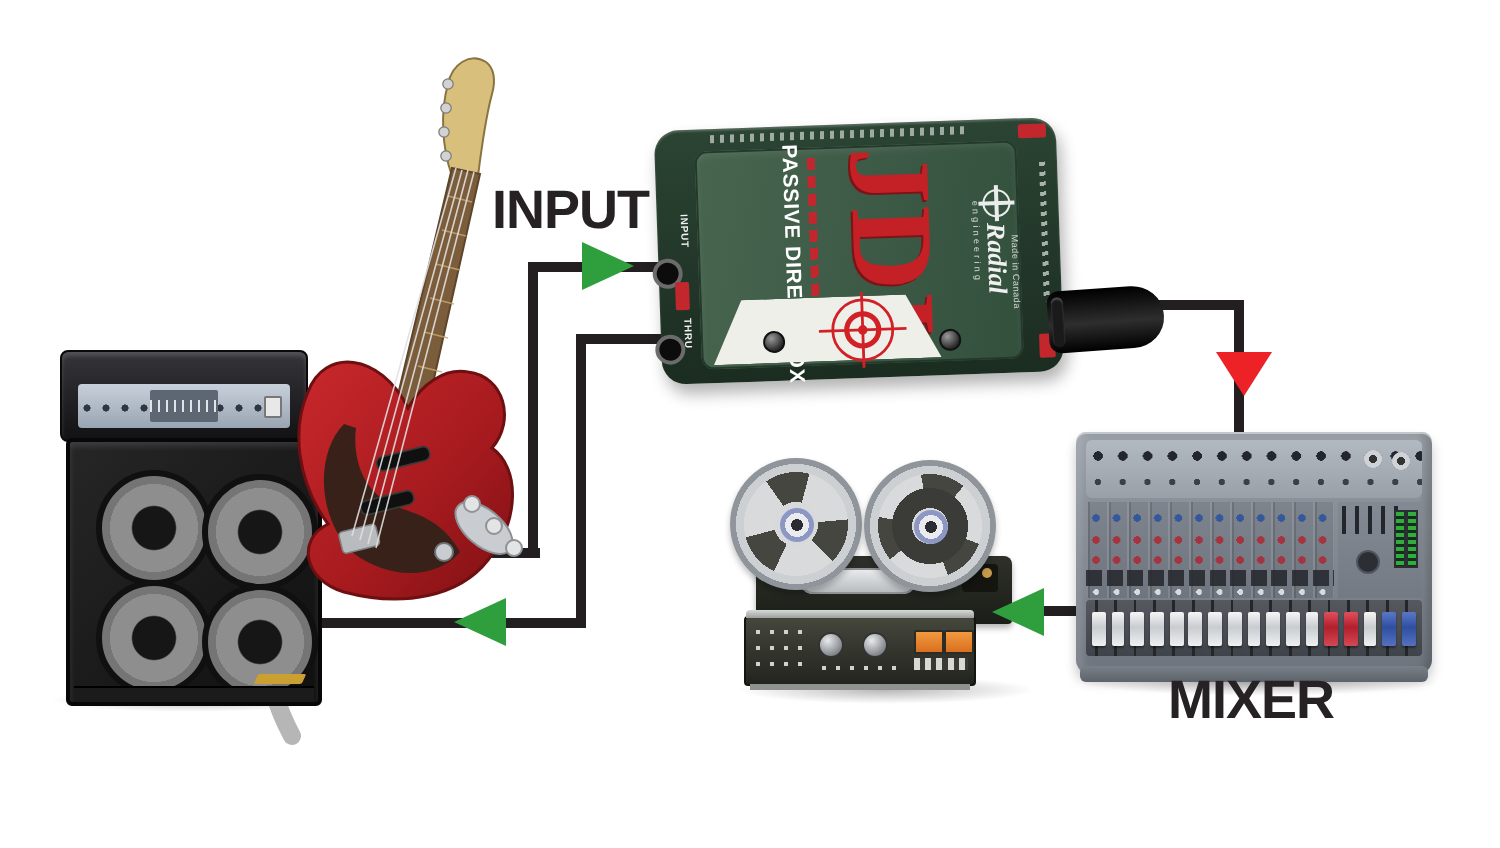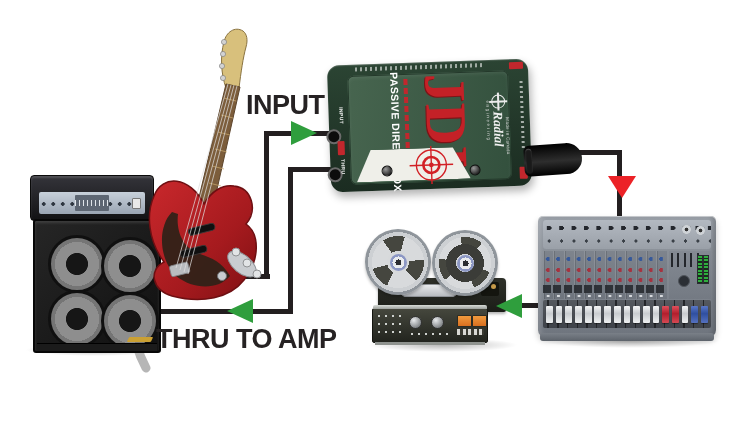--- a/index.html
+++ b/index.html
@@ -353,15 +353,15 @@
 
     <circle cx="104" cy="258" r="4.5" fill="#c9ccd0" stroke="#6f7275" stroke-width="1"></circle>
   </svg>
 
   <div class="arr right" style="left:291px;top:121px;"></div>
   <div class="arr left" style="left:227px;top:299px;"></div>
   <div class="arr down" style="left:608px;top:176px;"></div>
   <div class="arr left" style="left:496px;top:294px;"></div>
 
   <div class="biglabel" style="left:246px;top:92px;">INPUT</div>
-  <div class="biglabel" style="left:156px;top:326px;">THRU TO AMP</div>
+  <div class="biglabel" style="left:584px;top:337px;">MIXER</div>
 
 </div>
 
 </body></html>

